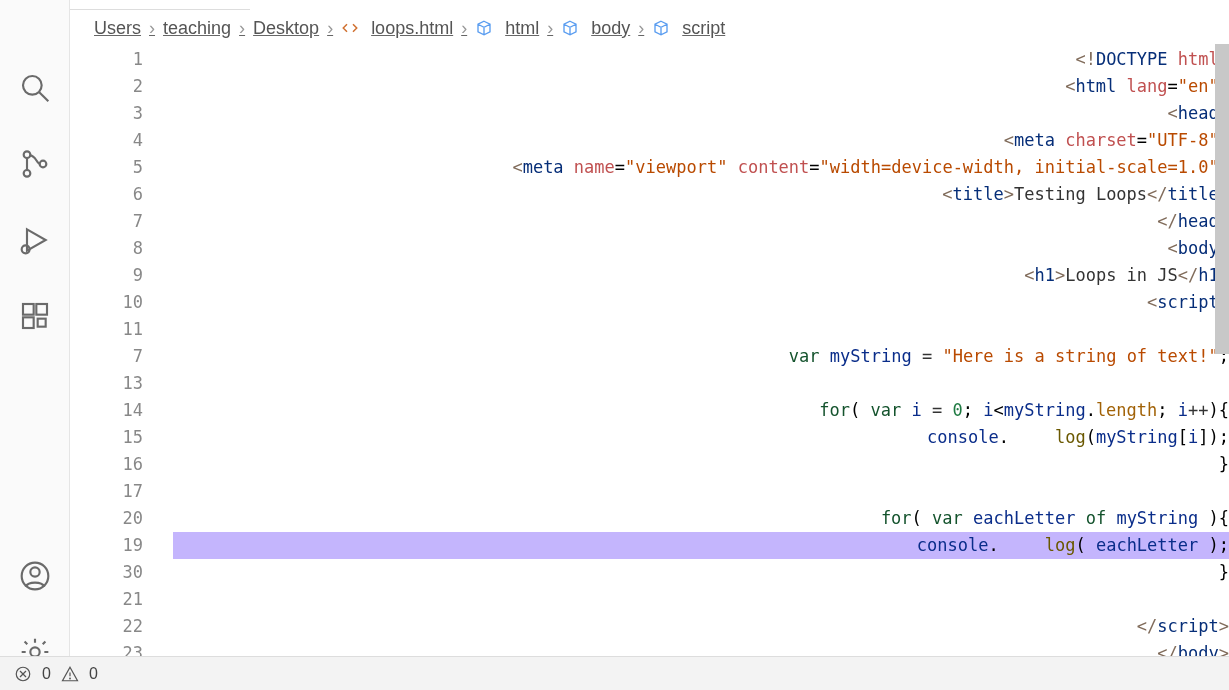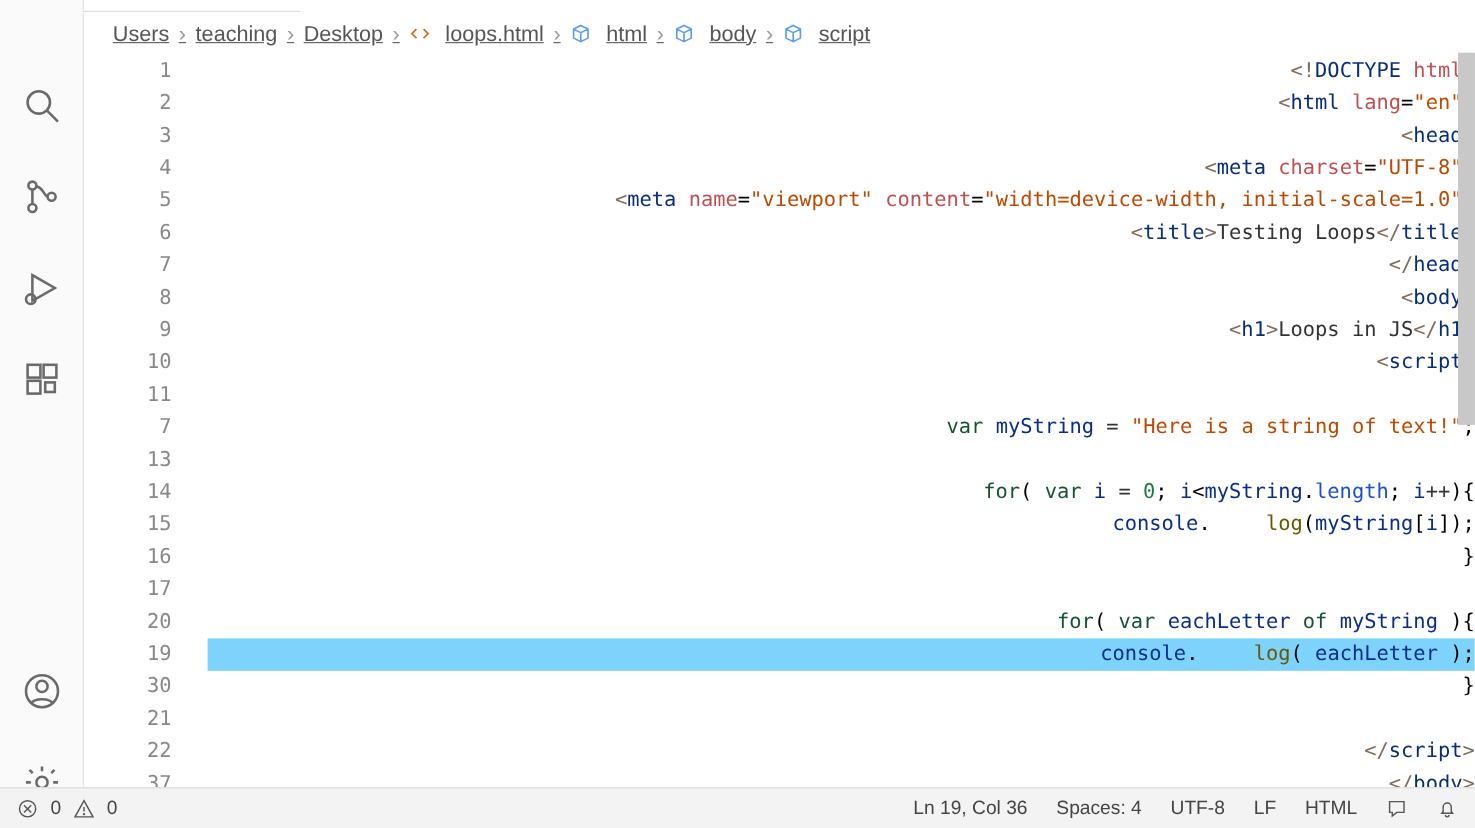--- a/index.html
+++ b/index.html
@@ -72,29 +72,29 @@
   flex: 1;
   padding-top: 2px;
   padding-left: 8px;
   font-size: 17px;
   line-height: 27px;
   white-space: pre;
   position: relative;
   text-align: right;
 }
 .code-line { height: 27px; display: block; position: relative; }
-.hl-line { background: #7dd3fc; display: inline-block; width: 100%; }
+.hl-line { background: #c4b5fd; display: inline-block; width: 100%; }
 .t-br    { color: #816c5b; }
 .t-tag   { color: #062e78; }
 .t-attr  { color: #c05050; }
 .t-str   { color: #b94a00; }
 .t-kw    { color: #14532d; }
 .t-var   { color: #0a2d8a; }
 .t-num   { color: #1f7a42; }
-.t-id    { color: #1d4ed8; }
+.t-id    { color: #a16207; }
 .t-op    { color: #333; }
 .t-fn    { color: #6a5800; margin-left: 46px; }
 .t-text  { color: #333; margin-top: 28px; }
 .statusbar {
   position: absolute;
   left: 0; right: 0; bottom: 0;
   height: 34px;
   background: #f3f3f3;
   border-top: 1px solid #ddd;
   display: flex;
@@ -231,21 +231,21 @@
       <div>13</div>
       <div>14</div>
       <div>15</div>
       <div>16</div>
       <div>17</div>
       <div>20</div>
       <div>19</div>
       <div>30</div>
       <div>21</div>
       <div>22</div>
-      <div>37</div>
+      <div>23</div>
     </div>
   <div class="code" id="code"><span class="code-line"><span class="t-br">&lt;!</span><span class="t-tag">DOCTYPE</span> <span class="t-attr">html</span><span class="t-br">&gt;</span></span><span class="code-line"><span class="t-br">&lt;</span><span class="t-tag">html</span> <span class="t-attr">lang</span>=<span class="t-str">"en"</span><span class="t-br">&gt;</span></span><span class="code-line"><span class="t-br">&lt;</span><span class="t-tag">head</span><span class="t-br">&gt;</span></span><span class="code-line">    <span class="t-br">&lt;</span><span class="t-tag">meta</span> <span class="t-attr">charset</span>=<span class="t-str">"UTF-8"</span><span class="t-br">&gt;</span></span><span class="code-line">    <span class="t-br">&lt;</span><span class="t-tag">meta</span> <span class="t-attr">name</span>=<span class="t-str">"viewport"</span> <span class="t-attr">content</span>=<span class="t-str">"width=device-width, initial-scale=1.0"</span><span class="t-br">&gt;</span></span><span class="code-line">    <span class="t-br">&lt;</span><span class="t-tag">title</span><span class="t-br">&gt;</span><span class="t-text">Testing Loops</span><span class="t-br">&lt;/</span><span class="t-tag">title</span><span class="t-br">&gt;</span></span><span class="code-line"><span class="t-br">&lt;/</span><span class="t-tag">head</span><span class="t-br">&gt;</span></span><span class="code-line"><span class="t-br">&lt;</span><span class="t-tag">body</span><span class="t-br">&gt;</span></span><span class="code-line">    <span class="t-br">&lt;</span><span class="t-tag">h1</span><span class="t-br">&gt;</span><span class="t-text">Loops in JS</span><span class="t-br">&lt;/</span><span class="t-tag">h1</span><span class="t-br">&gt;</span></span><span class="code-line">    <span class="t-br">&lt;</span><span class="t-tag">script</span><span class="t-br">&gt;</span></span><span class="code-line">&nbsp;</span><span class="code-line">        <span class="t-kw">var</span> <span class="t-var">myString</span> <span class="t-op">=</span> <span class="t-str">"Here is a string of text!"</span>;</span><span class="code-line">&nbsp;</span><span class="code-line">        <span class="t-kw">for</span>( <span class="t-kw">var</span> <span class="t-var">i</span> <span class="t-op">=</span> <span class="t-num">0</span>; <span class="t-var">i</span>&lt;<span class="t-var">myString</span>.<span class="t-id">length</span>; <span class="t-var">i</span><span class="t-op">++</span>){</span><span class="code-line">            <span class="t-var">console</span>.<span class="t-fn">log</span>(<span class="t-var">myString</span>[<span class="t-var">i</span>]);</span><span class="code-line">        }</span><span class="code-line">&nbsp;</span><span class="code-line">        <span class="t-kw">for</span>( <span class="t-kw">var</span> <span class="t-var">eachLetter</span> <span class="t-kw">of</span> <span class="t-var">myString</span> ){</span><span class="code-line hl-line">            <span class="t-var">console</span>.<span class="t-fn">log</span>( <span class="t-var">eachLetter</span> );</span><span class="code-line">        }</span><span class="code-line">&nbsp;</span><span class="code-line">    <span class="t-br">&lt;/</span><span class="t-tag">script</span><span class="t-br">&gt;</span></span><span class="code-line"><span class="t-br">&lt;/</span><span class="t-tag">body</span><span class="t-br">&gt;</span></span></div>
 </div>
 
 <div class="minimap">
   <div class="minimap-thumb"></div>
 </div>
 
 <div class="statusbar">
   <div class="left">
@@ -259,31 +259,13 @@
     <span>0</span>
     <span class="stat-ico">
         <svg viewBox="0 0 24 24">
           <path d="M12 3l10 18H2z"></path>
           <line x1="12" y1="10" x2="12" y2="15"></line>
           <circle cx="12" cy="18" r="0.5" fill="#555"></circle>
         </svg>
       </span>
     <span>0</span>
   </div>
-  <div class="right">
-    <span>Ln 19, Col 36</span>
-    <span>Spaces: 4</span>
-    <span>UTF-8</span>
-    <span>LF</span>
-    <span>HTML</span>
-    <span class="stat-ico">
-        <svg viewBox="0 0 24 24">
-          <path d="M4 4h16v12H12l-5 4v-4H4z"></path>
-        </svg>
-      </span>
-    <span class="stat-ico">
-        <svg viewBox="0 0 24 24">
-          <path d="M6 17h12l-1.5-2V10a4.5 4.5 0 0 0-9 0v5z"></path>
-          <path d="M10 19a2 2 0 0 0 4 0"></path>
-        </svg>
-      </span>
-  </div>
 </div>
 
 </body></html>

